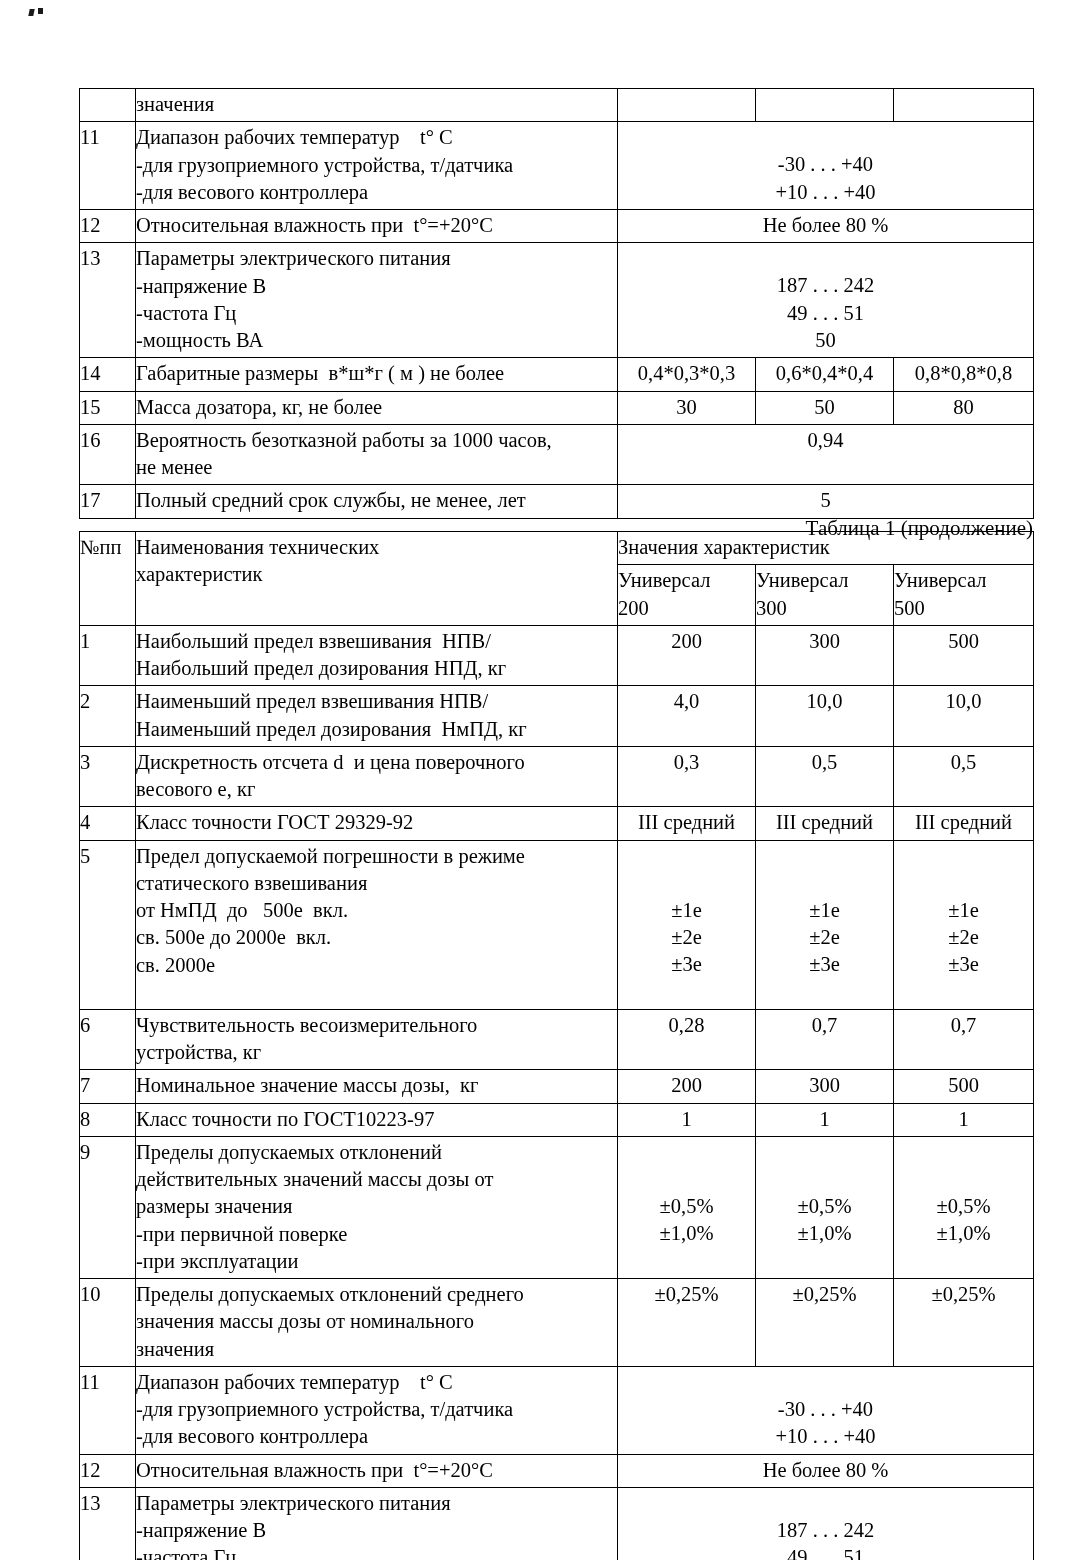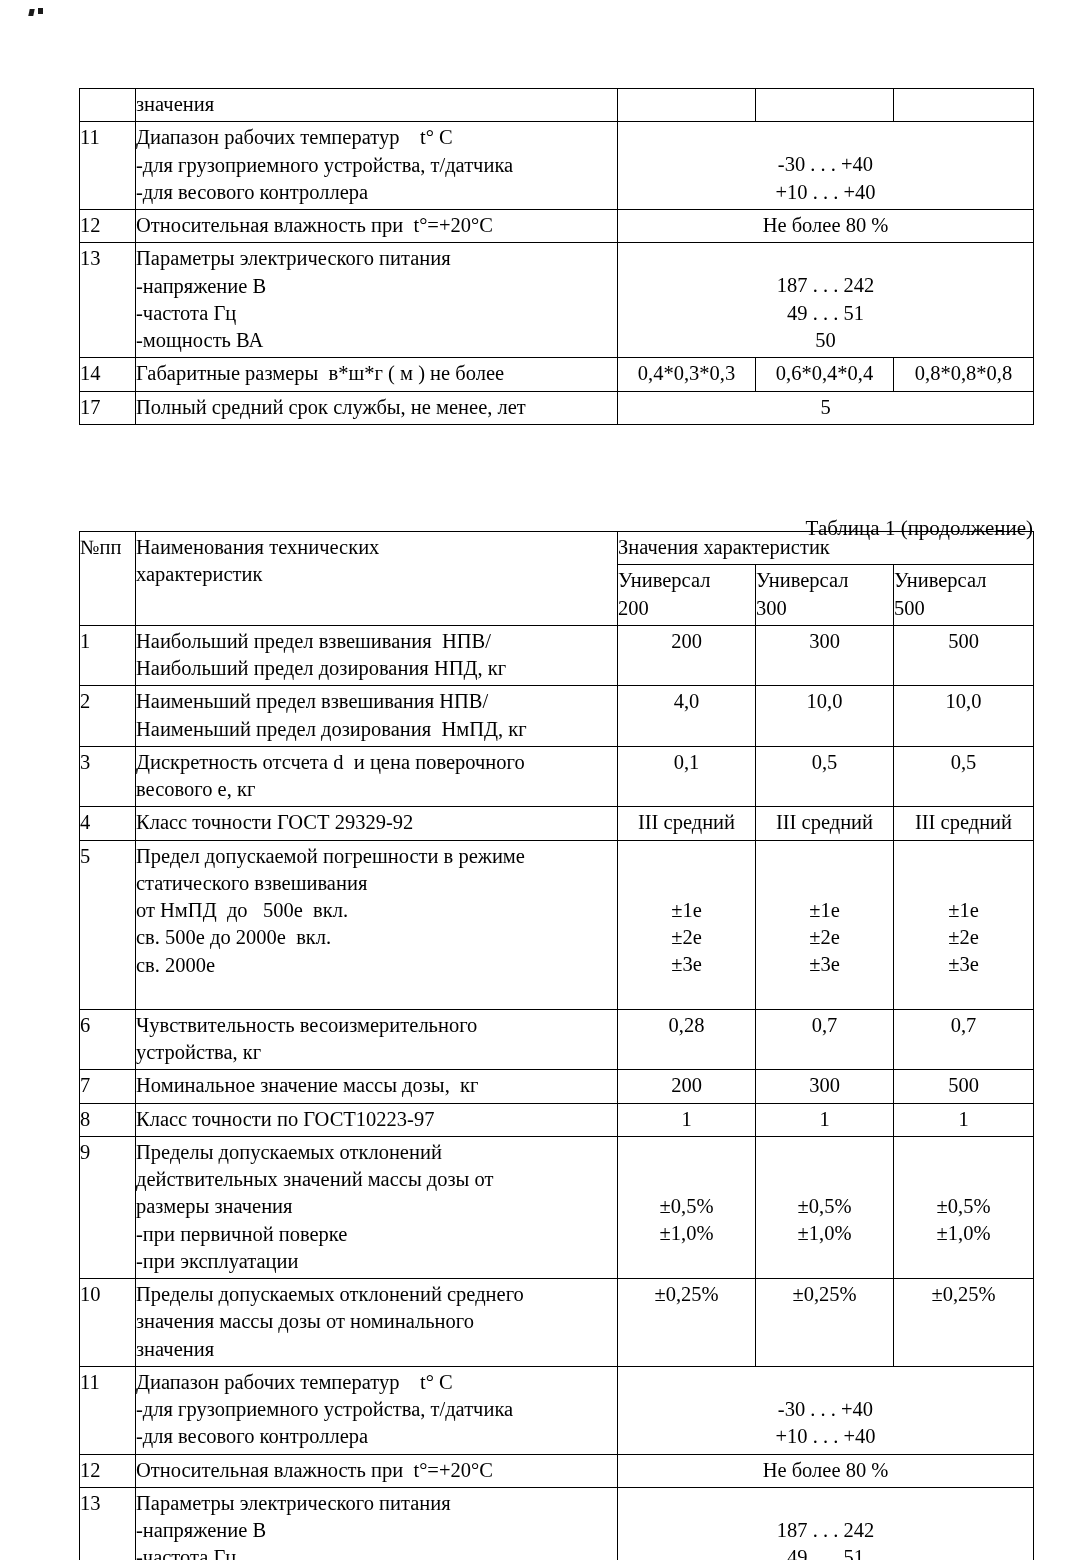--- a/index.html
+++ b/index.html
@@ -161,20 +161,39 @@
           <tr>
             <td class="num">14</td>
             <td class="name">
               <span class="line">Габаритные размеры  в*ш*г ( м ) не более</span>
             </td>
             <td class="val">0,4*0,3*0,3</td>
             <td class="val">0,6*0,4*0,4</td>
             <td class="val">0,8*0,8*0,8</td>
           </tr>
           <tr>
+            <td class="num">15</td>
+            <td class="name">
+              <span class="line">Масса дозатора, кг, не более</span>
+            </td>
+            <td class="val">30</td>
+            <td class="val">50</td>
+            <td class="val">80</td>
+          </tr>
+          <tr>
+            <td class="num">16</td>
+            <td class="name">
+              <span class="line">Вероятность безотказной работы за 1000 часов,</span>
+              <span class="line">не менее</span>
+            </td>
+            <td class="val-merged" colspan="3">
+              <span class="line">0,94</span>
+            </td>
+          </tr>
+          <tr>
             <td class="num">17</td>
             <td class="name">
               <span class="line">Полный средний срок службы, не менее, лет</span>
             </td>
             <td class="val-merged" colspan="3">
               <span class="line">5</span>
             </td>
           </tr>
         </tbody>
     </table>
@@ -235,21 +254,21 @@
             <td class="val">4,0</td>
             <td class="val">10,0</td>
             <td class="val">10,0</td>
           </tr>
           <tr>
             <td class="num">3</td>
             <td class="name">
               <span class="line">Дискретность отсчета d  и цена поверочного</span>
               <span class="line">весового е, кг</span>
             </td>
-            <td class="val">0,1</td>
+            <td class="val">0,3</td>
             <td class="val">0,5</td>
             <td class="val">0,5</td>
           </tr>
           <tr>
             <td class="num">4</td>
             <td class="name">
               <span class="line">Класс точности ГОСТ 29329-92</span>
             </td>
             <td class="val">III средний</td>
             <td class="val">III средний</td>

